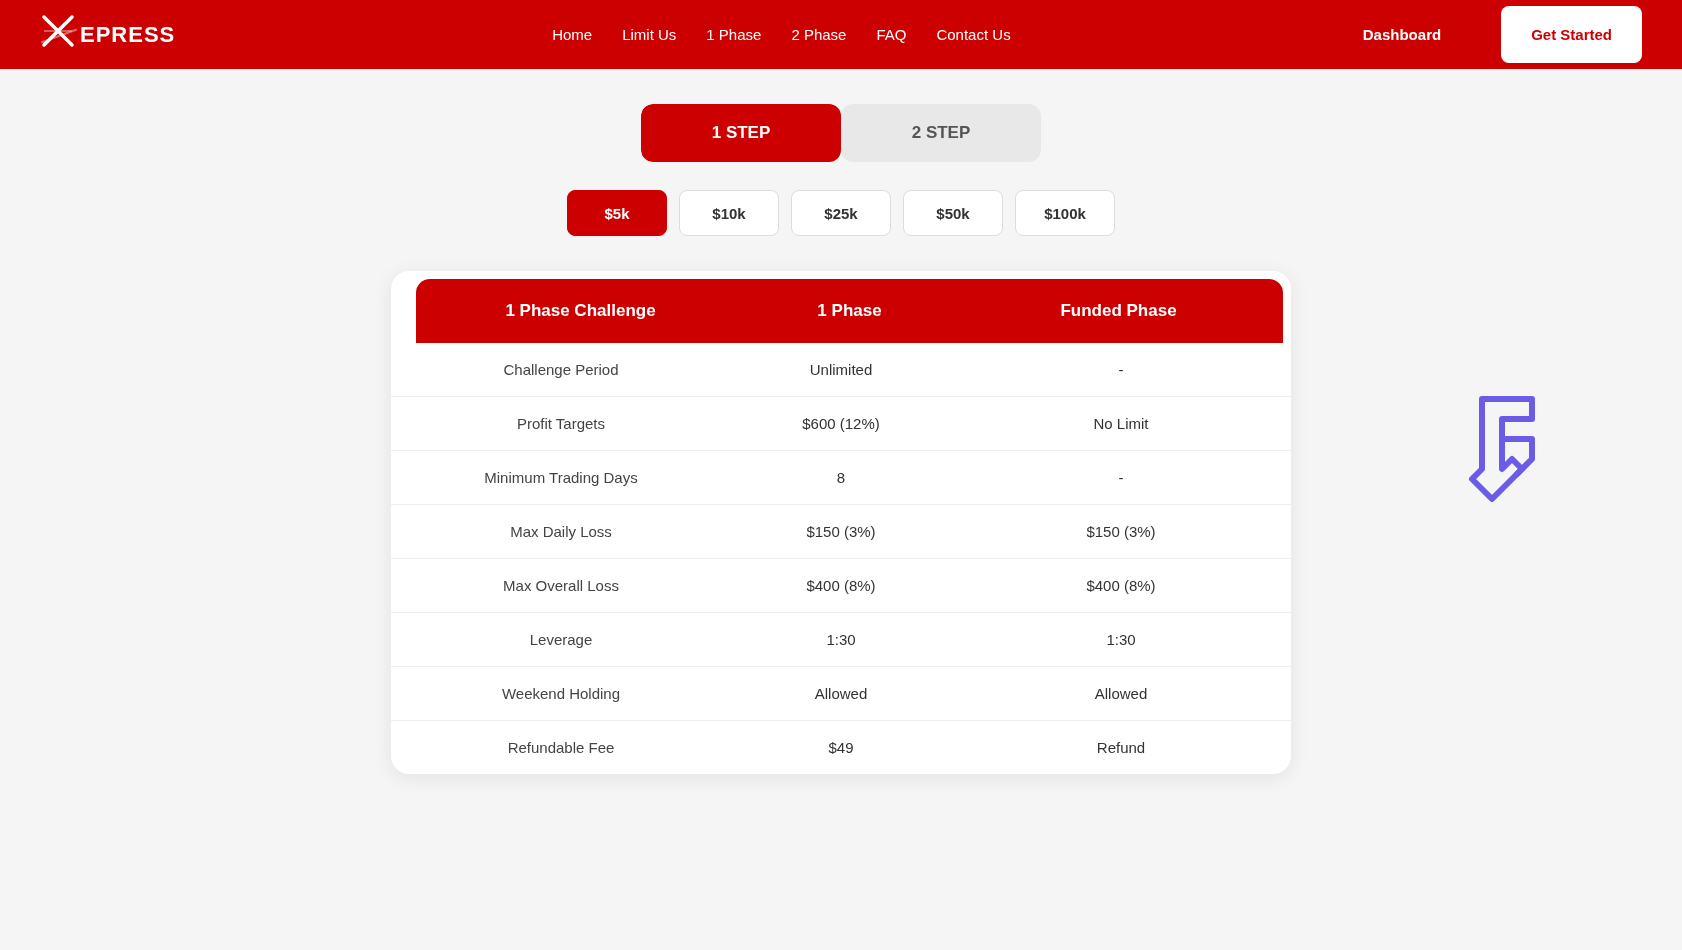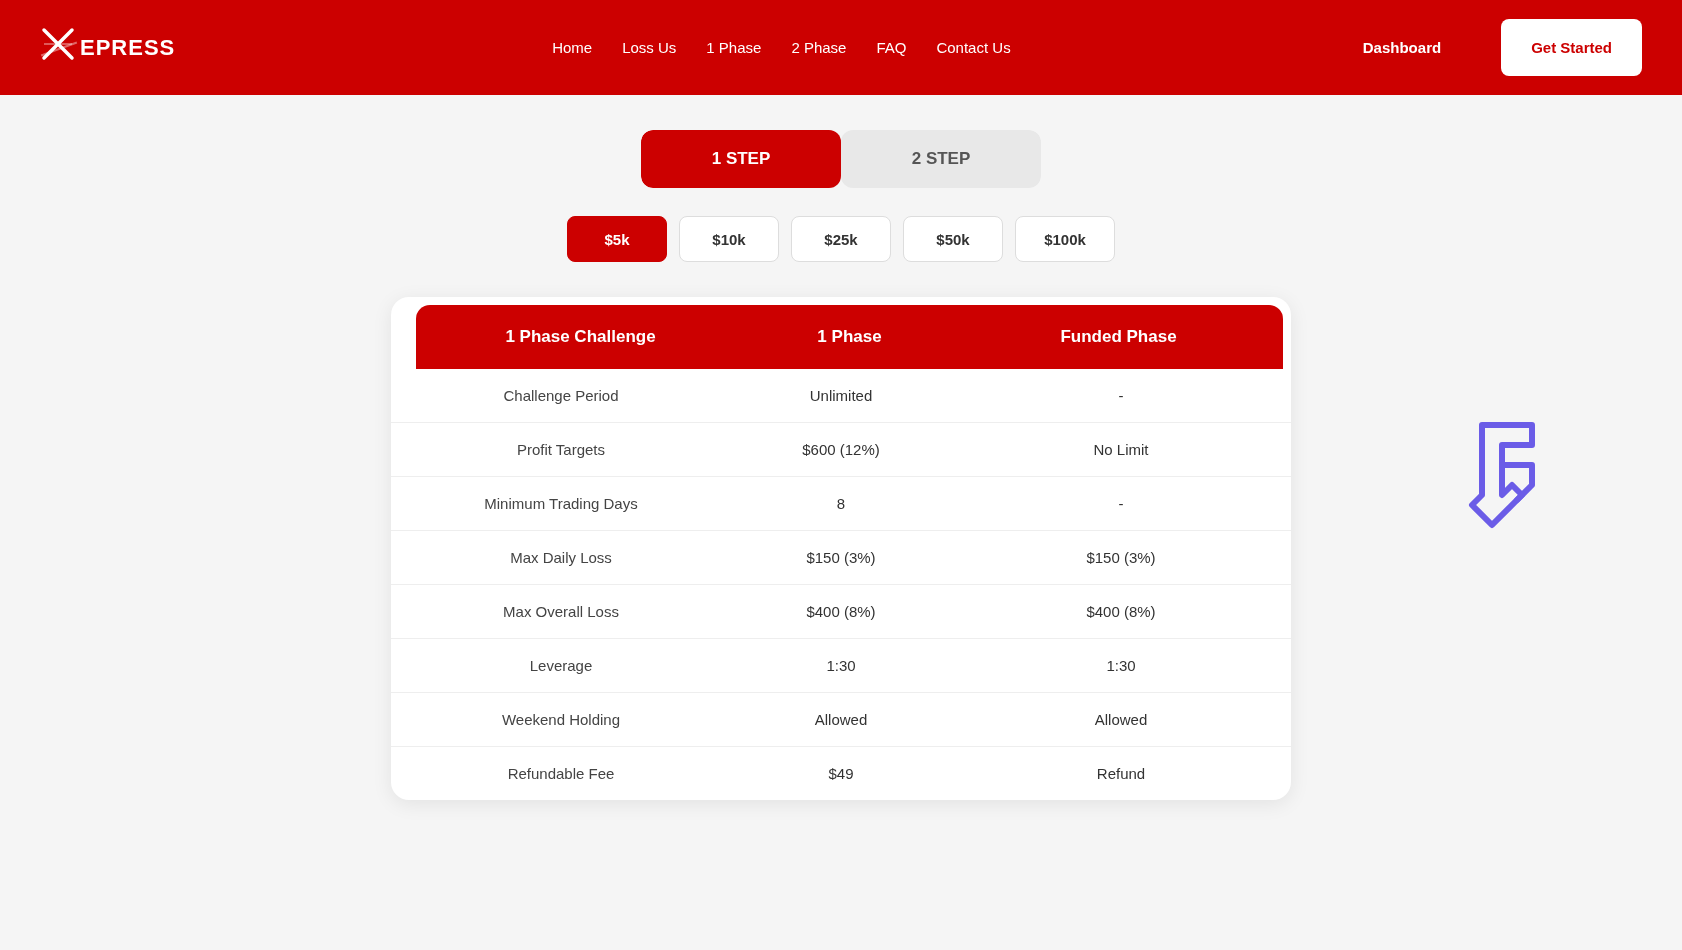--- a/index.html
+++ b/index.html
@@ -1,21 +1,21 @@
 <!DOCTYPE html>
 <html><head>
   <meta charset="utf-8">
   <style>
     * { box-sizing: border-box; margin: 0; padding: 0; }
     body { font-family: Arial, sans-serif; background: #f5f5f5; min-height: 950px; }
 
     
     .header {
       background: #cc0000;
-      height: 95px;
+      height: 69px;
       display: flex;
       align-items: center;
       padding: 0 40px;
       gap: 40px;
     }
     .logo {
       display: flex;
       align-items: center;
       color: white;
       font-size: 22px;
@@ -207,21 +207,21 @@
         <line x1="4" y1="4" x2="32" y2="32" stroke="white" stroke-width="3.5" stroke-linecap="round"></line>
         <line x1="32" y1="4" x2="4" y2="32" stroke="white" stroke-width="3.5" stroke-linecap="round"></line>
         <line x1="4" y1="18" x2="32" y2="18" stroke="rgba(255,255,255,0.35)" stroke-width="2"></line>
       </svg>
     </span>
     <span>EPRESS</span>
   </div>
 
   <nav>
     <a href="#">Home</a>
-    <a href="#">Loss Us</a>
+    <a href="#">Limit Us</a>
     <a href="#">1 Phase</a>
     <a href="#">2 Phase</a>
     <a href="#">FAQ</a>
     <a href="#">Contact Us</a>
   </nav>
 
   <button class="dashboard-btn">Dashboard</button>
   <button class="get-started-btn">Get Started</button>
 </header>
 

